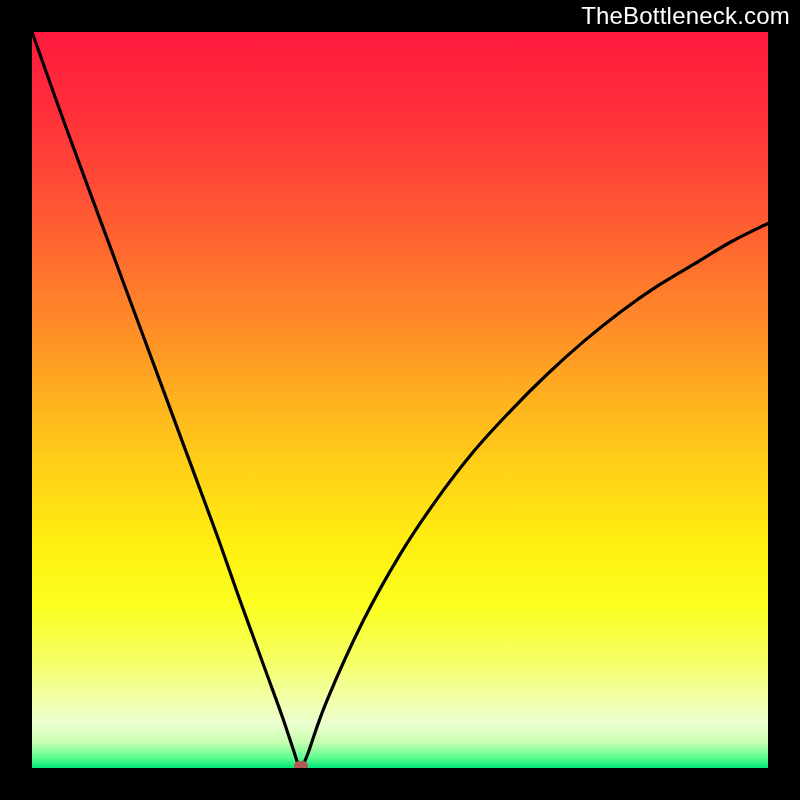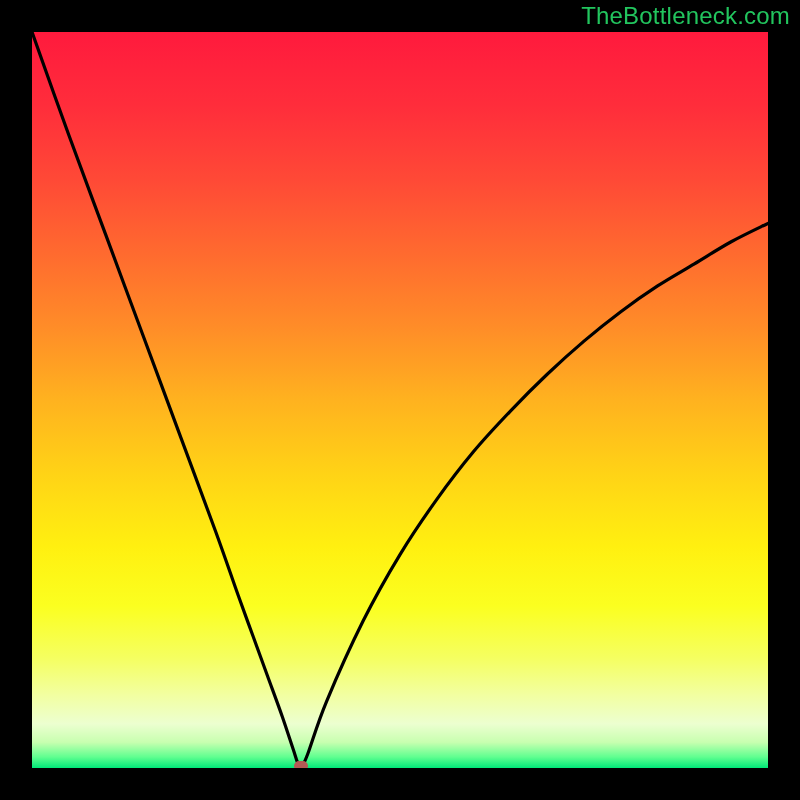--- a/index.html
+++ b/index.html
@@ -14,21 +14,21 @@
   .frame {
     position: relative;
     width: 800px;
     height: 800px;
     background: #000;
   }
   .watermark {
     position: absolute;
     top: 2px;
     right: 10px;
-    color: #22c55e;
+    color: #ffffff;
     font-size: 24px;
     font-weight: 400;
     letter-spacing: 0.2px;
     z-index: 10;
   }
   .plot {
     position: absolute;
     left: 32px;
     top: 32px;
     width: 736px;

